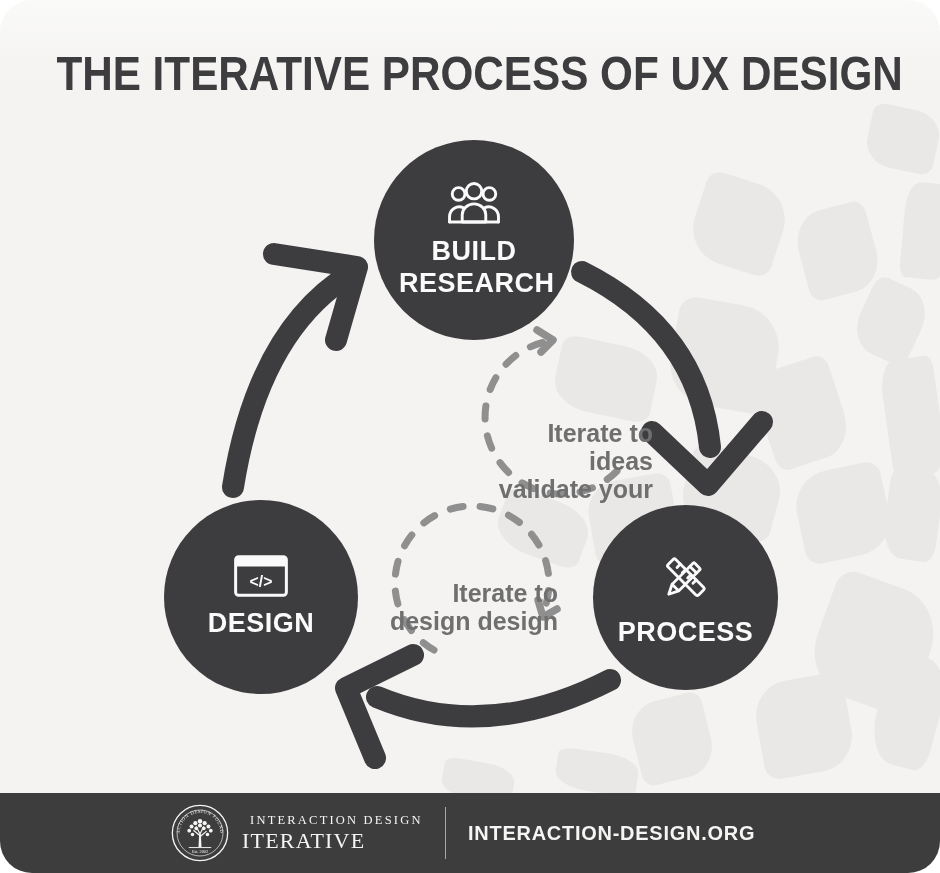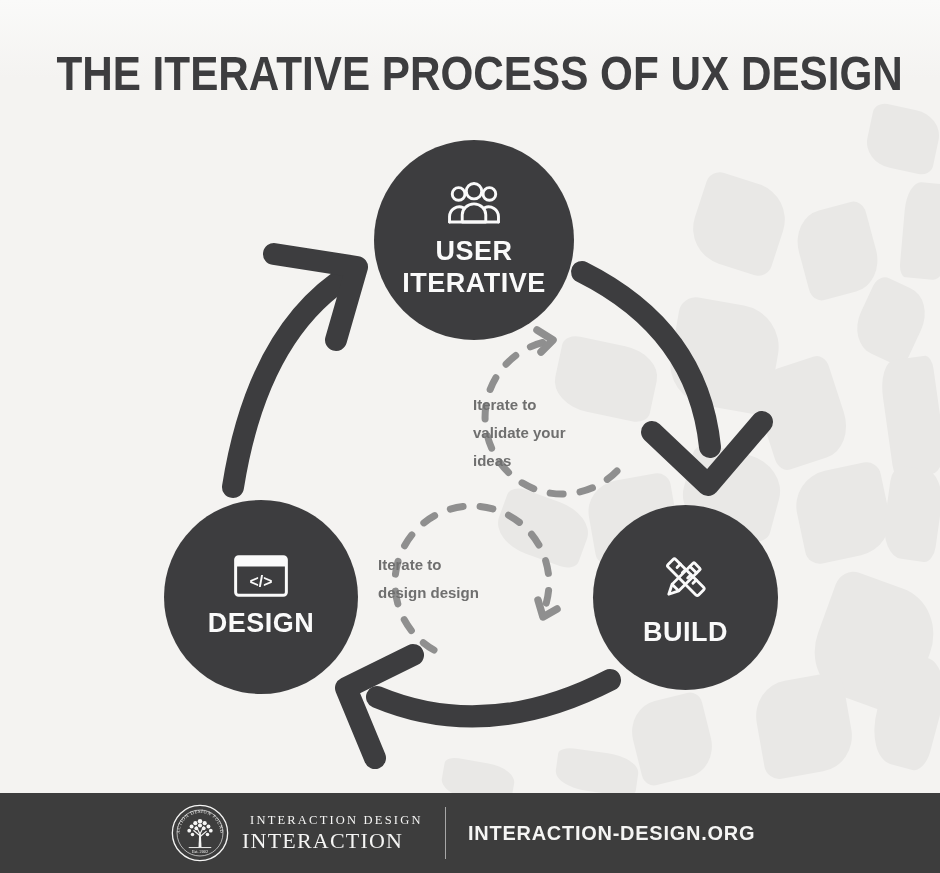--- a/index.html
+++ b/index.html
@@ -2,20 +2,21 @@
 <html><head>
 <meta charset="utf-8">
 <style>
   * { margin:0; padding:0; box-sizing:border-box; }
   html,body { width:940px; height:873px; }
   body { font-family:"Liberation Sans", sans-serif; }
 
   .canvas {
     position:relative; width:940px; height:873px; overflow:hidden;
     background:linear-gradient(#fafaf9 0%, #f4f3f1 9%, #f4f3f1 100%);
+    border-radius:32px;
   }
 
   
   .petal { position:absolute; background:#e9e8e6; z-index:0; }
 
   
   .title {
     position:absolute; top:46px; left:0; width:940px; text-align:center;
     font-size:48px; font-weight:800; color:#3d3d3f; letter-spacing:0;
     transform:scaleX(0.88); transform-origin:center; white-space:nowrap; z-index:3;
@@ -35,22 +36,22 @@
     margin-top:10px; max-width:150px;
   }
   .node-icon { display:block; }
 
   .node-user-research { left:374px; top:140px; width:200px; height:200px; }
   .node-design        { left:593px; top:505px; width:185px; height:185px; }
   .node-build         { left:164px; top:500px; width:194px; height:194px; }
 
   
   .loop-label {
-    position:absolute; z-index:3; text-align:left; width:180px;
-    font-size:15px; font-weight:700; color:#6f6f6f; line-height:28px;
+    position:absolute; z-index:3; text-align:right; width:180px;
+    font-size:25px; font-weight:700; color:#6f6f6f; line-height:28px;margin-top:28px;
   }
   .loop-validate    { left:473px; top:391px; }
   .loop-constraints { left:378px; top:551px; }
 
   
   .footer {
     position:absolute; left:0; bottom:0; width:940px; height:80px;
     background:#3d3d3d; display:flex; align-items:center; justify-content:center;
     z-index:4; color:#f5f5f4;
   }
@@ -118,51 +119,51 @@
   <div class="node node-user-research">
     <svg class="node-icon" width="58" height="46" viewBox="0 0 64 50" stroke="#fafafa" stroke-width="3.2" fill="none" stroke-linecap="round" stroke-linejoin="round">
       <circle cx="15" cy="15" r="7"></circle>
       <circle cx="49" cy="15" r="7"></circle>
       <circle cx="32" cy="12" r="8.5"></circle>
       <path d="M5 46 v-6 a11 11 0 0 1 15-10"></path>
       <path d="M59 46 v-6 a11 11 0 0 0 -15-10"></path>
       <path d="M19 46 v-8 a13 12 0 0 1 26 0 v8 z"></path>
       <path d="M5 46 H59"></path>
     </svg>
-    <div class="node-label">USER ITERATIVE</div>
+    <div class="node-label">BUILD RESEARCH</div>
   </div>
 
   <div class="node node-design">
     <svg class="node-icon" width="60" height="60" viewBox="0 0 64 64" stroke="#fafafa" stroke-width="3" fill="none" stroke-linecap="round" stroke-linejoin="round">
       <g transform="rotate(45 32 32)">
         <rect x="9" y="26.5" width="46" height="11.5" rx="2"></rect>
         <path d="M18 26.5 v5 M26 26.5 v5 M34 26.5 v5 M42 26.5 v5"></path>
       </g>
       <g transform="rotate(-45 32 32)">
         <rect x="16" y="27" width="33" height="10" rx="1"></rect>
         <path d="M16 27 L6 32 L16 37"></path>
         <path d="M43 27 v10"></path>
       </g>
     </svg>
-    <div class="node-label">BUILD</div>
+    <div class="node-label">PROCESS</div>
   </div>
 
   <div class="node node-build">
     <svg class="node-icon" width="56" height="44" viewBox="0 0 64 50">
       <rect x="3" y="3" width="58" height="44" rx="3.5" stroke="#fafafa" stroke-width="3.4" fill="none"></rect>
       <path d="M3 14 V6.5 A3.5 3.5 0 0 1 6.5 3 H57.5 A3.5 3.5 0 0 1 61 6.5 V14 Z" fill="#fafafa"></path>
       <text x="32" y="37.5" text-anchor="middle" font-size="18" font-weight="bold" fill="#fafafa" font-family="Liberation Sans, sans-serif">&lt;/&gt;</text>
     </svg>
     <div class="node-label">DESIGN</div>
   </div>
 
   <div class="loop-label loop-validate">
     <div>Iterate to</div>
+    <div>ideas</div>
     <div>validate your</div>
-    <div>ideas</div>
   </div>
 
   <div class="loop-label loop-constraints">
     <div>Iterate to</div>
     <div>design design</div>
   </div>
 
   <div class="footer">
     <svg class="footer-logo" width="60" height="60" viewBox="-32 -32 64 64">
       <circle cx="0" cy="0" r="29.5" stroke="#f5f5f4" stroke-width="1.4" fill="none"></circle>
@@ -185,19 +186,19 @@
           <circle cx="8" cy="1.5" r="1.9"></circle>
         <circle cx="-4" cy="-5" r="2"></circle>
           <circle cx="4" cy="-5" r="2"></circle>
           <circle cx="0" cy="-8" r="2.2"></circle>
       </g>
       <path d="M-12 15.5 H12" stroke="#f5f5f4" stroke-width="1"></path>
       <text x="0" y="21.5" text-anchor="middle" font-size="4.6" fill="#f5f5f4" font-family="Liberation Serif, serif">Est. 2002</text>
     </svg>
     <div class="org-name">
       <div class="org-line1">INTERACTION DESIGN</div>
-      <div class="org-line2">INTERACTION</div>
+      <div class="org-line2">ITERATIVE</div>
     </div>
     <div class="footer-divider"></div>
     <div class="website">INTERACTION-DESIGN.ORG</div>
   </div>
 
 </div>
 
 </body></html>

